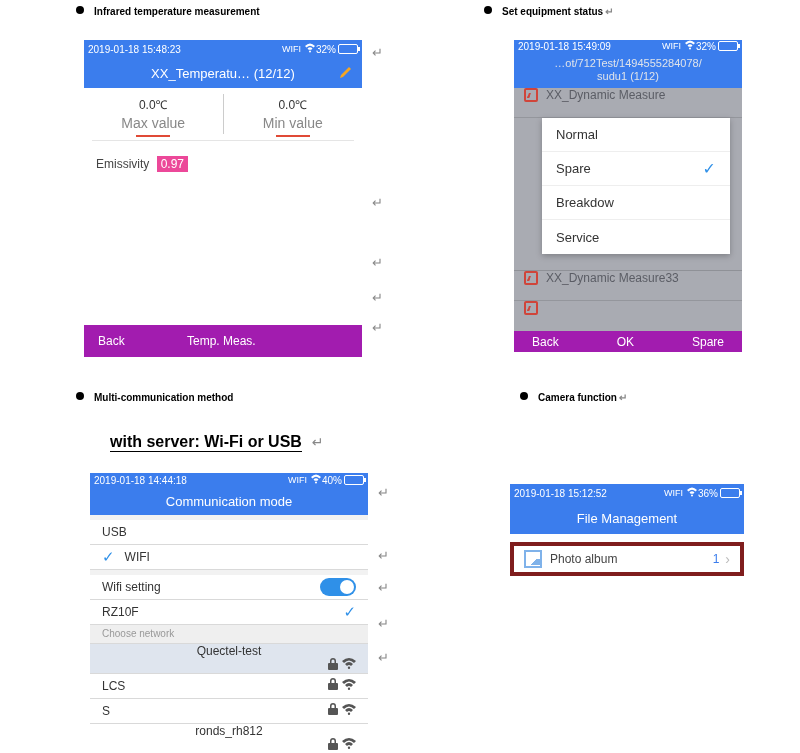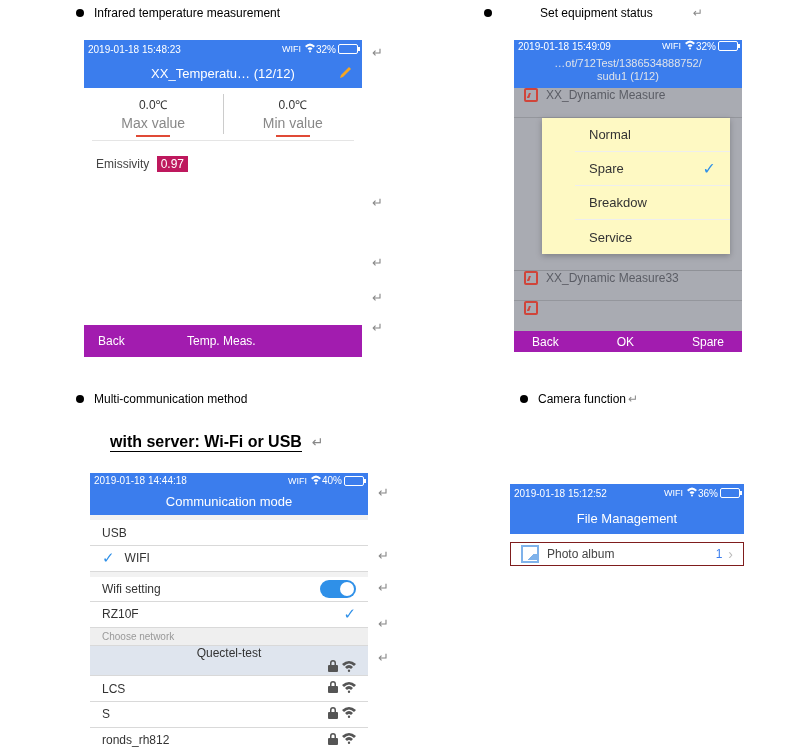--- a/index.html
+++ b/index.html
@@ -6,23 +6,23 @@
   body {
     width: 800px;
     height: 753px;
     font-family: Arial, sans-serif;
     background: #fff;
     position: relative;
     font-size: 14px;
   }
   .heading {
     display: flex;
-    align-items: center;
-    font-weight: normal;
-    font-size: 12px;
+    align-items: flex-start;
+    font-weight: bold;
+    font-size: 10px;
   }
   .heading .bullet {
     width: 8px; height: 8px;
     background: #000;
     border-radius: 50%;
     margin-right: 10px;
   }
   .subhead {
     font-weight: bold;
     font-size: 16px;
@@ -73,40 +73,40 @@
   }
   
   .s1body { background:#fff; }
   .topvals { display:flex; height:52px; }
   .topvals .cell { flex:1; text-align:center; padding-top:8px;}
   .topvals .divider {width:1px; background:#ccc; margin:6px 0;}
   .topvals .v { font-size:12px; color:#333;}
   .topvals .lab { font-size:14px; color:#888; margin-top:2px;}
   .redline { width:34px; height:2px; background:#e04a36; margin:4px auto 0;}
   .emissrow { padding:16px 12px; font-size:12px; color:#444;}
-  .emissval { background:#be185d; color:#fff; padding:1px 4px; margin-left:4px;}
+  .emissval { background:#ec4899; color:#fff; padding:1px 4px; margin-left:4px;}
   .aimtxt { text-align:center; color:#666; font-size:11px; padding:28px 10px 20px;}
   .footbar {
     background:#a21caf; color:#fff; display:flex; align-items:center;
     height:32px; font-size:12px; padding:0 14px;
   }
   .footbar .mid { flex:1; text-align:center; margin-left:-30px;}
   .footbar.three { justify-content:space-between; padding:0 18px;}
   
   .s2bg { background:#a9abb2; position:relative; flex:1;}
   .crumb { color:#dfe3ea; font-size:11px; text-align:center; padding:5px 6px; line-height:13px;}
   .row2 {
     display:flex; height:30px; padding:0 10px;
     border-bottom:1px solid rgba(0,0,0,0.12); color:#5b5d65; font-size:12px;
   }
   .lockico { width:14px; height:14px; border:2px solid #d0453a; position:relative; margin-right:8px; border-radius:2px;}
   .lockico::after { content:""; position:absolute; left:2px; right:6px; top:3px; bottom:2px; border-left:2px solid #d0453a; border-bottom:2px solid #d0453a; transform:skewX(-20deg);}
   .popup {
     position:absolute; left:28px; right:12px; top:30px;
-    background:#fef9c3; box-shadow:0 2px 6px rgba(0,0,0,0.25);padding-left:33px;
+    background:#ffffff; box-shadow:0 2px 6px rgba(0,0,0,0.25);
   }
   .popup .pitem {
     height:34px; display:flex; align-items:center; padding:0 14px;
     border-bottom:1px solid #eee; font-size:13px; color:#333;
   }
   .popup .pitem:last-child{border-bottom:0;}
   .check { color:#2f90e8; margin-left:auto; font-size:16px;}
   
   .commrow {
     height:30px; display:flex; align-items:center; padding:0 12px;
@@ -121,35 +121,35 @@
     width:36px; height:18px; background:#2f90e8; border-radius:10px;
     margin-left:auto; position:relative;
   }
   .toggle::after {
     content:""; position:absolute; right:2px; top:2px; width:14px; height:14px;
     background:#fff; border-radius:50%;
   }
   .padlock { margin-left:auto; display:flex; align-items:center; gap:4px; color:#555;}
   
   .albumrow {
-    height:24px; display:flex; align-items:center; padding:0 10px;
-    border:1px solid #7f1d1d; background:#fff; font-size:12px; color:#444;
+    height:34px; display:flex; align-items:center; padding:0 10px;
+    border:4px solid #7f1d1d; background:#fff; font-size:12px; color:#444;
   }
   .albumico {
     width:18px; height:18px; border:2px solid #7fb2ea; margin-right:8px; position:relative;
   }
   .albumico::after {
     content:""; position:absolute; left:2px; top:7px; width:12px; height:6px;
     background:linear-gradient(135deg, transparent 45%, #7fb2ea 45%);
   }
   .albumcount { margin-left:auto; color:#3b7ded; margin-right:6px;}
   .chev { color:#bbb; font-size:14px;}
   
   #h1 { position:absolute; left:76px; top:6px; }
-  #h2 { position:absolute; left:484px; top:6px;gap:38px; }
+  #h2 { position:absolute; left:484px; top:6px; }
   #h3 { position:absolute; left:76px; top:392px; }
   #sub3 { position:absolute; left:76px; top:433px; }
   #h4 { position:absolute; left:520px; top:392px; }
   #p1 { position:absolute; left:84px; top:40px; width:278px; height:317px;}
   #p2 { position:absolute; left:514px; top:40px; width:228px; height:312px;}
   #p3 { position:absolute; left:90px; top:473px; width:278px; height:280px;}
   #p4 { position:absolute; left:510px; top:484px; width:234px; height:120px;}
   
   .wm { position:absolute; color:#888; font-size:13px;}
   .para-mark { font-family: "Segoe UI Symbol", Arial;}
@@ -240,21 +240,21 @@
           <path d="M1 3 Q6 -2 11 3 L9.5 4.5 Q6 1 2.5 4.5 Z M3.5 5.5 Q6 3 8.5 5.5 L7 7 Q6 6 5 7 Z M6 9.5 A1 1 0 1 0 6 7.5 A1 1 0 0 0 6 9.5" fill="#fff"></path>
         </svg>
     </span>
     <span class="battery-wrap">
       <span>32%</span>
       <span class="battery"><span class="battery-fill" style="width:32%"></span></span>
     </span>
   </div>
   <div style="background:#3b7ded;">
     <div class="crumb">
-      <div>…ot/712Test/1386534888752/</div>
+      <div>…ot/712Test/1494555284078/</div>
       <div>sudu1 (1/12)</div>
     </div>
   </div>
   <div class="s2bg">
     <div class="row2">
       <span class="lockico"></span>
       <span>XX_Dynamic Measure</span>
     </div>
     <div style="height:152px;"></div>
     <div style="height:1px;background:rgba(0,0,0,0.15);"></div>
@@ -357,21 +357,21 @@
     <span>S</span>
     <span class="padlock">
       <span><svg width="10" height="12" viewBox="0 0 10 12">
             <path d="M2 5 V3 a3 3 0 0 1 6 0 V5 H9 a1 1 0 0 1 1 1 V11 a1 1 0 0 1 -1 1 H1 a1 1 0 0 1 -1 -1 V6 a1 1 0 0 1 1 -1 Z M3.5 5 H6.5 V3 a1.5 1.5 0 0 0 -3 0 Z" fill="#555"></path>
           </svg></span>
       <span><svg width="14" height="11" viewBox="0 0 14 11">
             <path d="M0 3 Q7 -3 14 3 L12 5 Q7 0 2 5 Z M3 6 Q7 2 11 6 L9 8 Q7 6 5 8 Z M7 11 A1.2 1.2 0 1 0 7 8.6 A1.2 1.2 0 0 0 7 11" fill="#555"></path>
           </svg></span>
     </span>
   </div>
-  <div class="commrow" style="border-bottom:0;">
+  <div class="commrow" style="border-bottom:0;flex-direction:column;">
     <span>ronds_rh812</span>
     <span class="padlock">
       <span><svg width="10" height="12" viewBox="0 0 10 12">
             <path d="M2 5 V3 a3 3 0 0 1 6 0 V5 H9 a1 1 0 0 1 1 1 V11 a1 1 0 0 1 -1 1 H1 a1 1 0 0 1 -1 -1 V6 a1 1 0 0 1 1 -1 Z M3.5 5 H6.5 V3 a1.5 1.5 0 0 0 -3 0 Z" fill="#555"></path>
           </svg></span>
       <span><svg width="14" height="11" viewBox="0 0 14 11">
             <path d="M0 3 Q7 -3 14 3 L12 5 Q7 0 2 5 Z M3 6 Q7 2 11 6 L9 8 Q7 6 5 8 Z M7 11 A1.2 1.2 0 1 0 7 8.6 A1.2 1.2 0 0 0 7 11" fill="#555"></path>
           </svg></span>
     </span>
   </div>

